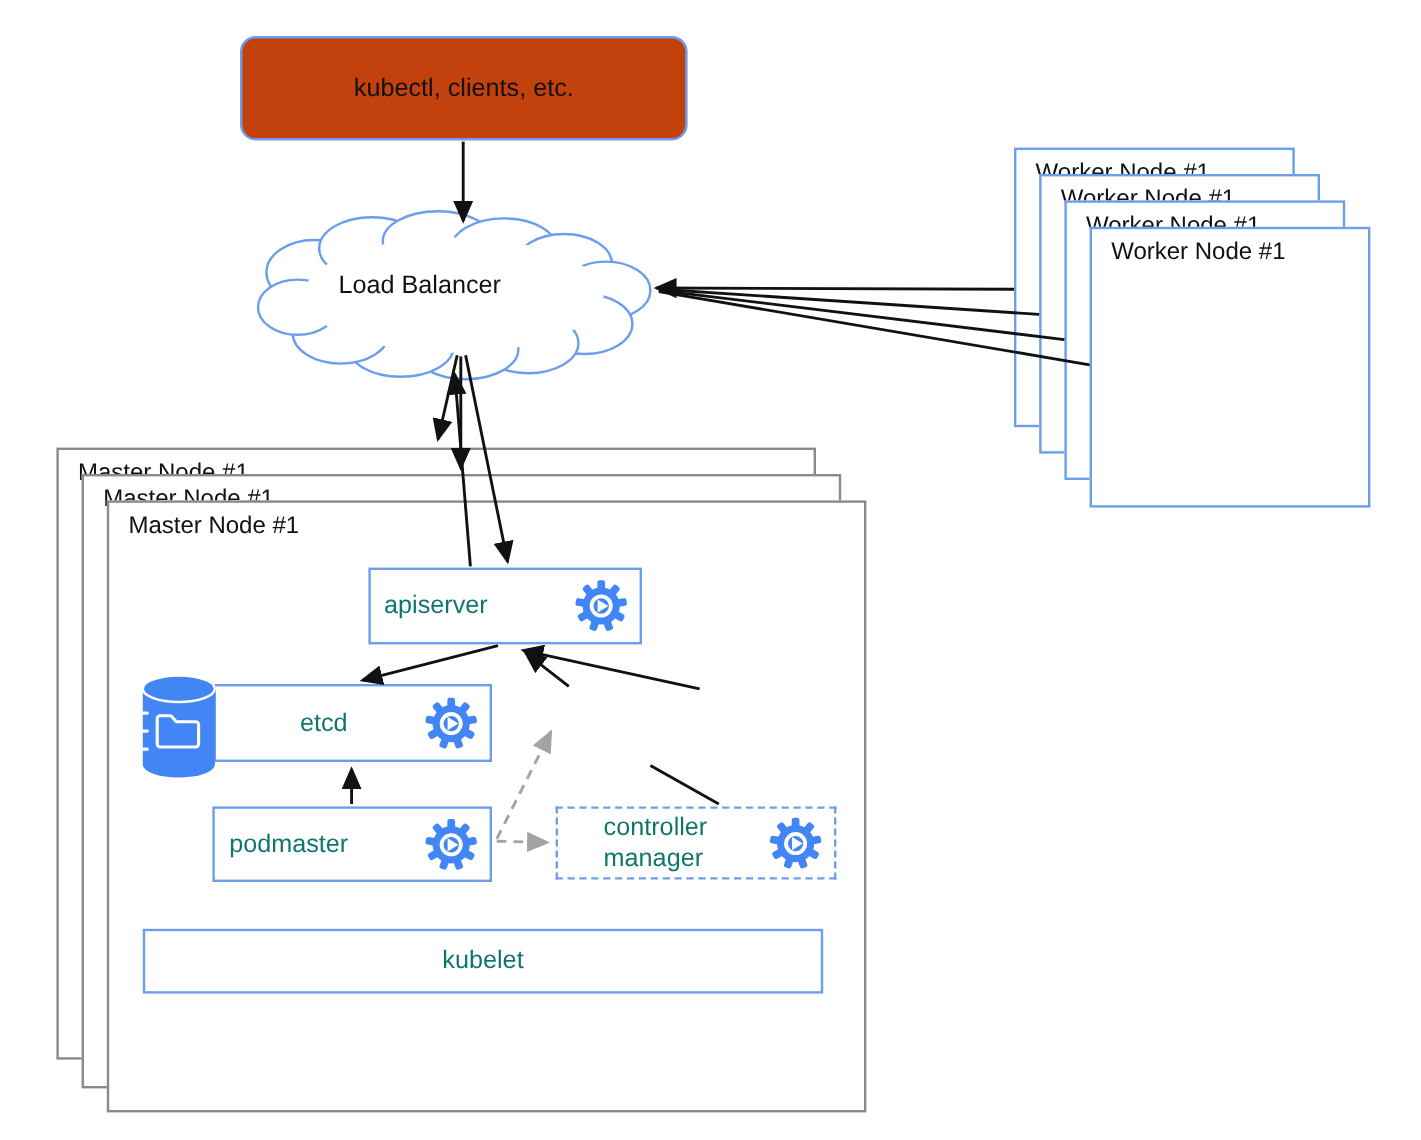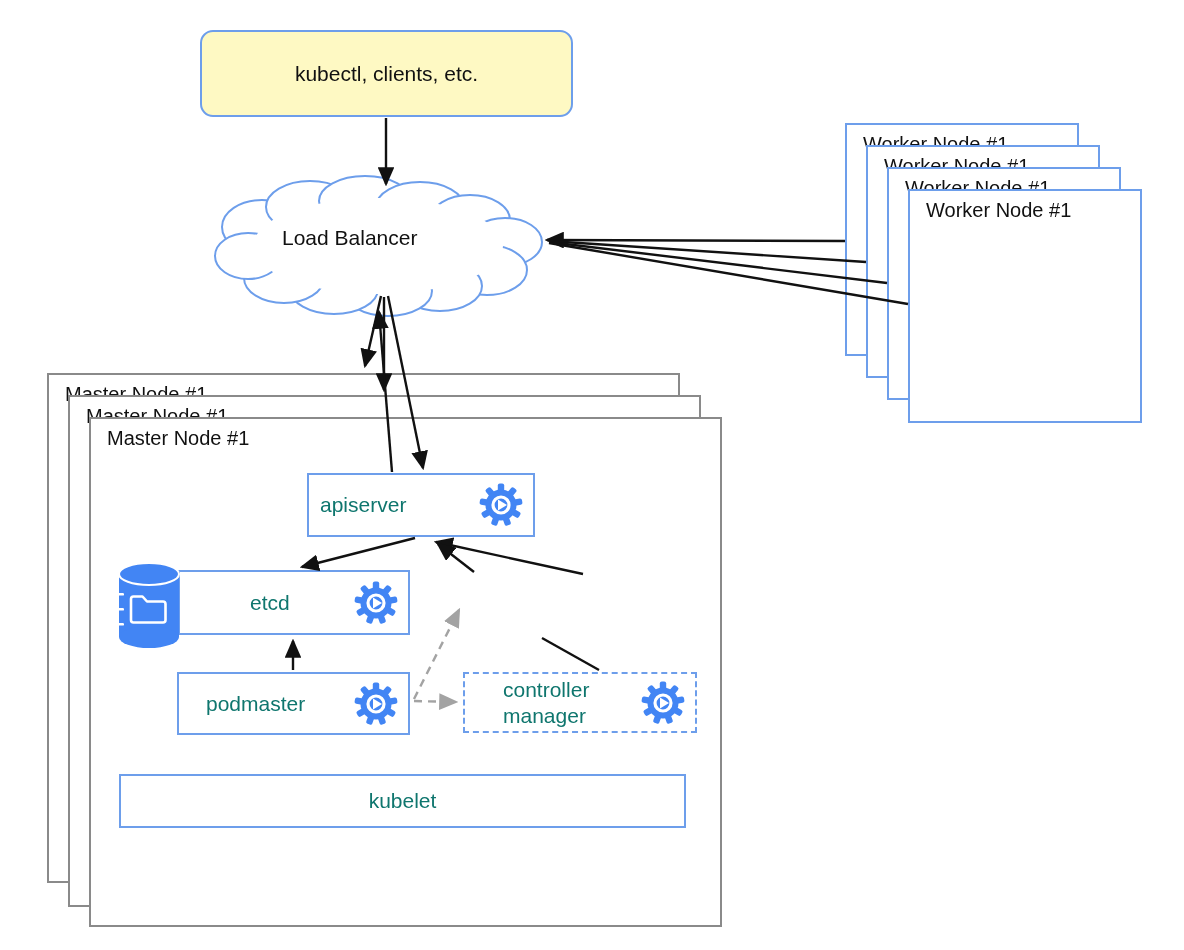--- a/index.html
+++ b/index.html
@@ -27,21 +27,21 @@
   .comp.dashed{border-style:dashed;}
   .comp .lbl{white-space:nowrap;}
   .comp .lbl.wrap{white-space:normal;line-height:26px;max-width:130px;margin-left:20px;}
   .comp .gearwrap{position:absolute;right:9px;top:50%;transform:translateY(-50%);width:46px;height:46px;}
   .centered{justify-content:center;}
   #cloud-label{
     position:absolute;left:282px;top:226px;width:190px;text-align:left;
     font-size:21px;color:#111;
   }
   #clients-box{
-    position:absolute;left:200px;top:30px;width:373px;height:87px;background:#fef9c3;
+    position:absolute;left:200px;top:30px;width:373px;height:87px;background:#c2410c;
     border:2px solid #6d9eeb;border-radius:13px;box-sizing:border-box;
     display:flex;align-items:center;justify-content:center;font-size:21px;color:#111;
   }
   svg.layer{position:absolute;left:0;top:0;pointer-events:none;}
 </style>
 </head>
 <body>
 
 <div id="canvas">
 
@@ -130,21 +130,21 @@
     <path d="M2,13 h60 v63 h-60 z" fill="#4285f4"></path>
     <ellipse cx="32" cy="76" rx="30" ry="11" fill="#4285f4"></ellipse>
     <ellipse cx="32" cy="13" rx="30" ry="11" fill="#4285f4" stroke="#ffffff" stroke-width="2"></ellipse>
     <rect x="0" y="32" width="7" height="2.6" rx="1.2" fill="#ffffff"></rect>
     <rect x="0" y="47" width="7" height="2.6" rx="1.2" fill="#ffffff"></rect>
     <rect x="0" y="62" width="7" height="2.6" rx="1.2" fill="#ffffff"></rect>
     <path d="M14,38 a2.5,2.5 0 0 1 2.5,-2.5 h9 l4.5,5 h16 a2.5,2.5 0 0 1 2.5,2.5 v16 a2.5,2.5 0 0 1 -2.5,2.5 h-29.5 a2.5,2.5 0 0 1 -2.5,-2.5 z" fill="none" stroke="#ffffff" stroke-width="2.6" stroke-linejoin="round"></path>
   </svg>
 
 
-  <div class="comp" style="left:177px;top:672px;width:233px;height:63px;padding-left:27px;">
+  <div class="comp" style="left:177px;top:672px;width:233px;height:63px;padding-left:12px;">
     <span class="lbl">podmaster</span>
     <span class="gearwrap"><svg width="46" height="46" viewBox="0 0 46 46">
           <use href="#gear"></use>
         </svg></span>
   </div>
 
   <div class="comp dashed" style="left:463px;top:672px;width:234px;height:61px;padding-left:18px;">
     <span class="lbl wrap">controller manager</span>
     <span class="gearwrap"><svg width="46" height="46" viewBox="0 0 46 46">
           <use href="#gear"></use>

